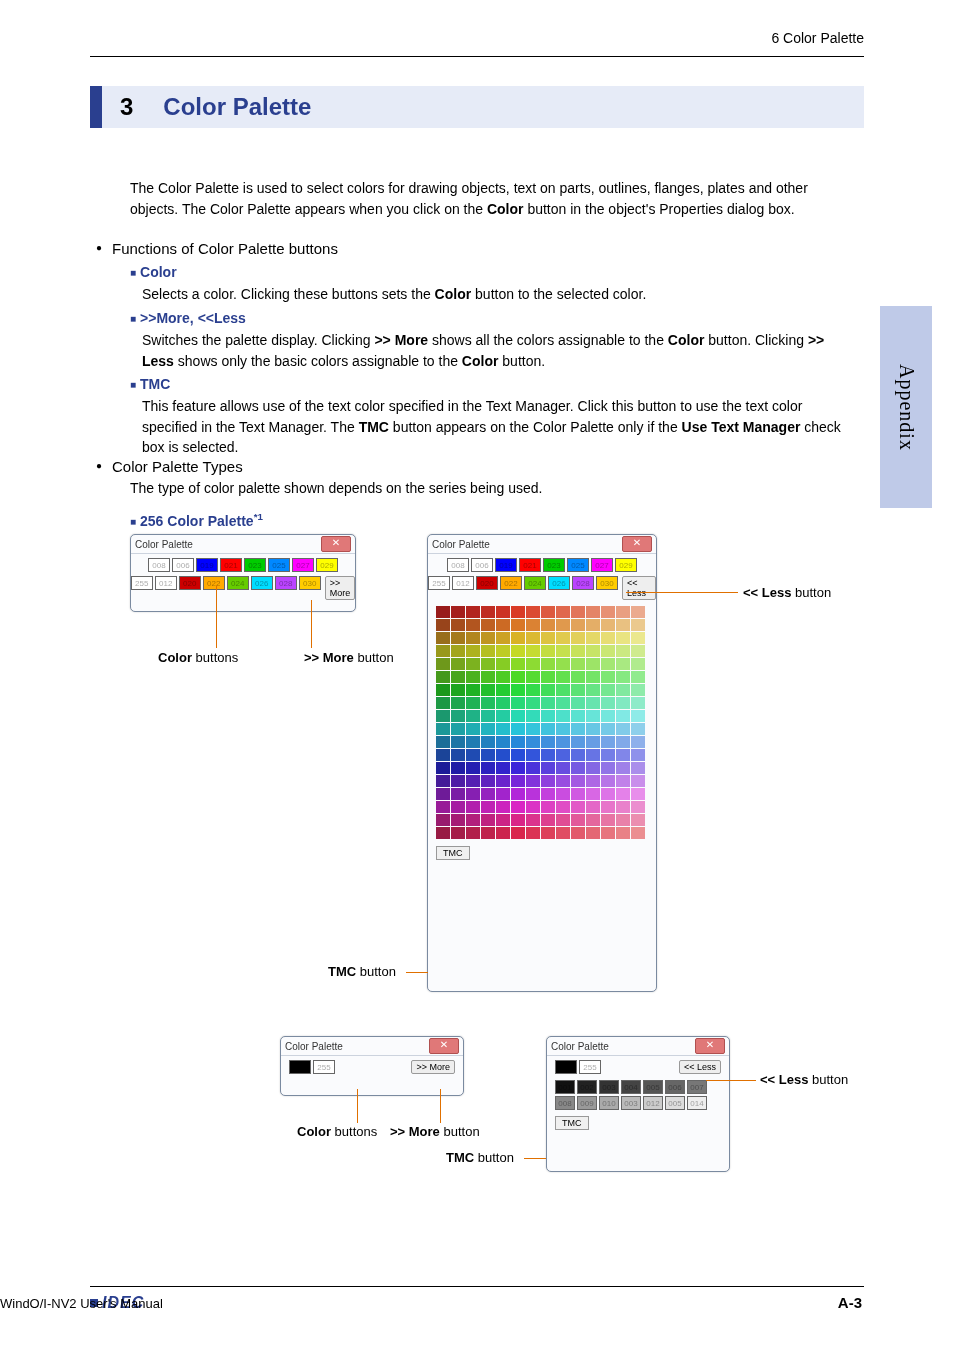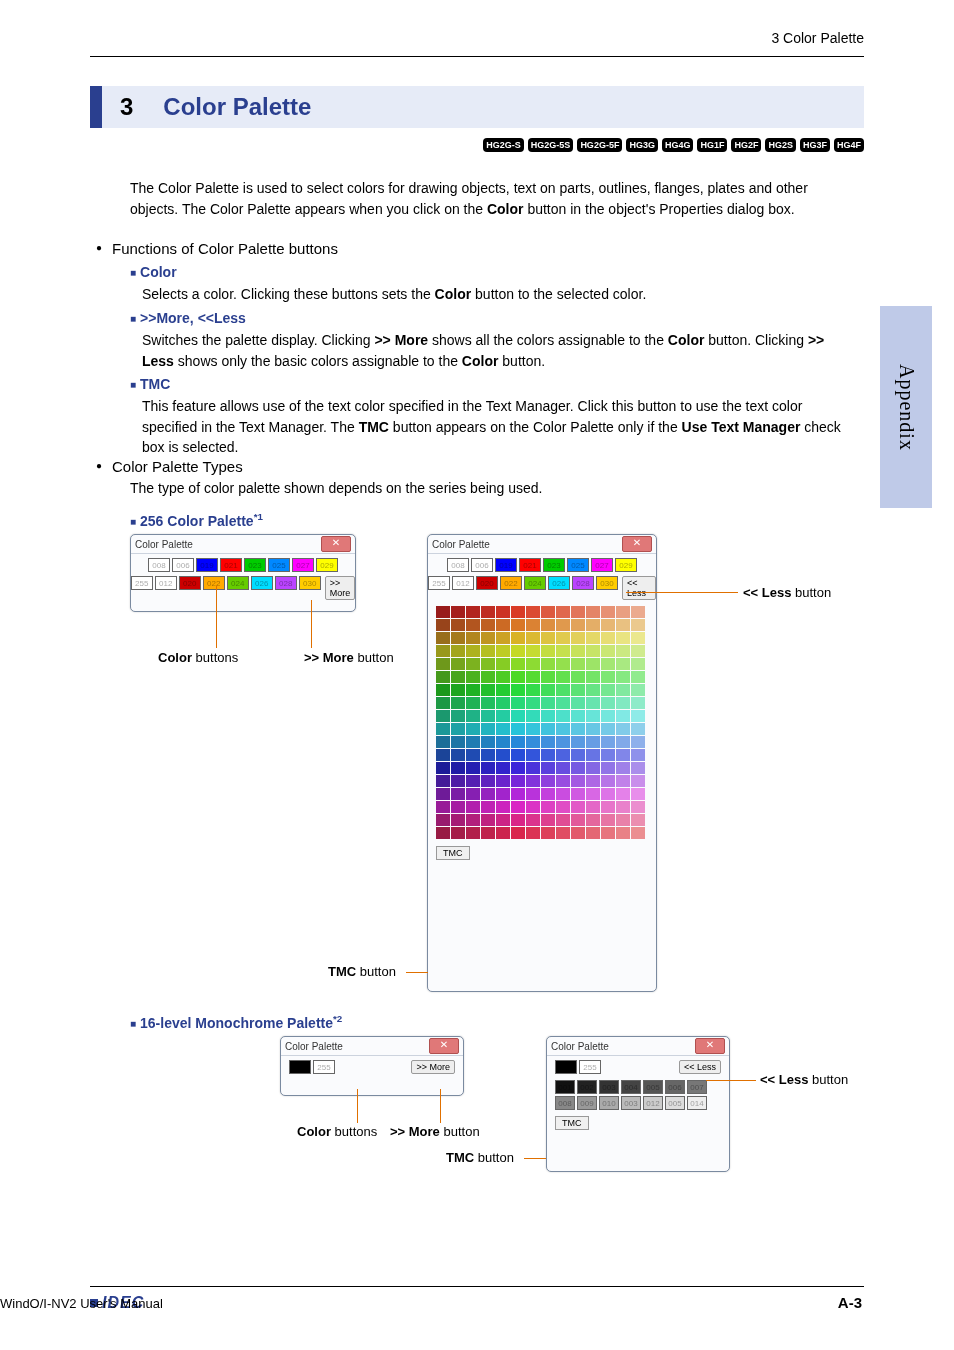--- a/index.html
+++ b/index.html
@@ -40,40 +40,28 @@
   .logo-sq { width: 8px; height: 8px; background: #2a3f8f; }
   .logo-txt { font-weight: bold; font-style: italic; letter-spacing: 1px; font-size: 16px; color: #2a3f8f; }
   .footer-center { position: absolute; left: 0; right: 0; top: 1296px; text-align: left; font-size: 13px; }
   .footer-right { position: absolute; right: 92px; top: 1294px; font-size: 15px; }
   sup { font-size: .7em; }
 </style>
 </head>
 <body>
 
 <div class="page">
-  <div class="header-right">3 Color Palette</div>
+  <div class="header-right">6 Color Palette</div>
   <div class="hr-top"></div>
 
   <div class="section-bar">
     <span class="section-num">3</span>
     <span class="section-title">Color Palette</span>
   </div>
 
-  <div class="tags-row" id="tags">
-      <span class="tag">HG2G-S</span>
-      <span class="tag">HG2G-5S</span>
-      <span class="tag">HG2G-5F</span>
-      <span class="tag">HG3G</span>
-      <span class="tag">HG4G</span>
-      <span class="tag">HG1F</span>
-      <span class="tag">HG2F</span>
-      <span class="tag">HG2S</span>
-      <span class="tag">HG3F</span>
-      <span class="tag">HG4F</span>
-    </div>
 
   <div class="intro" id="intro">The Color Palette is used to select colors for drawing objects, text on parts, outlines, flanges, plates and other objects. The Color Palette appears when you click on the <b>Color</b> button in the object's Properties dialog box.</div>
 
   <div class="bullet-circle" style="top:240px;">
     <span class="bullet-title">Functions of Color Palette buttons</span>
   </div>
 
   <div class="sq-item" style="top:262px;">
     <span class="sq">■</span><span class="sq-label">Color</span>
     <div class="sq-body" id="sq0">Selects a color. Clicking these buttons sets the <b>Color</b> button to the selected color.</div>
@@ -449,23 +437,20 @@
 
   <div class="line-o" style="left:216px; top:586px; width:1px; height:62px;"></div>
   <div class="line-o" style="left:311px; top:600px; width:1px; height:48px;"></div>
   <div class="callout" style="left:158px; top:650px;" id="co-color1"><b>Color</b> buttons</div>
   <div class="callout" style="left:304px; top:650px;" id="co-more1"><b>&gt;&gt; More</b> button</div>
   <div class="line-o" style="left:626px; top:592px; width:112px; height:1px;"></div>
   <div class="callout" style="left:743px; top:585px;" id="co-less1"><b>&lt;&lt; Less</b> button</div>
   <div class="line-o" style="left:406px; top:972px; width:22px; height:1px;"></div>
   <div class="callout" style="left:328px; top:964px;" id="co-tmc1"><b>TMC</b> button</div>
 
-  <div class="sq-item" style="top:1012px;">
-    <span class="sq">■</span><span class="sq-label" id="palmono">16-level Monochrome Palette<sup>*2</sup></span>
-  </div>
 
   <div class="palette-dlg" style="left:280px; top:1036px; width:182px; height:58px;">
     <div class="dlg-title">
       <span class="dlg-name">Color Palette</span>
       <span class="dlg-close">✕</span>
     </div>
     <div class="swatch-row" style="justify-content:space-between; padding:0 8px;">
       <span id="dm1" style="display:flex; gap:2px;">
           <div class="sw" style="background: rgb(0, 0, 0);">000</div>
           <div class="sw" style="background: rgb(255, 255, 255);">255</div>

